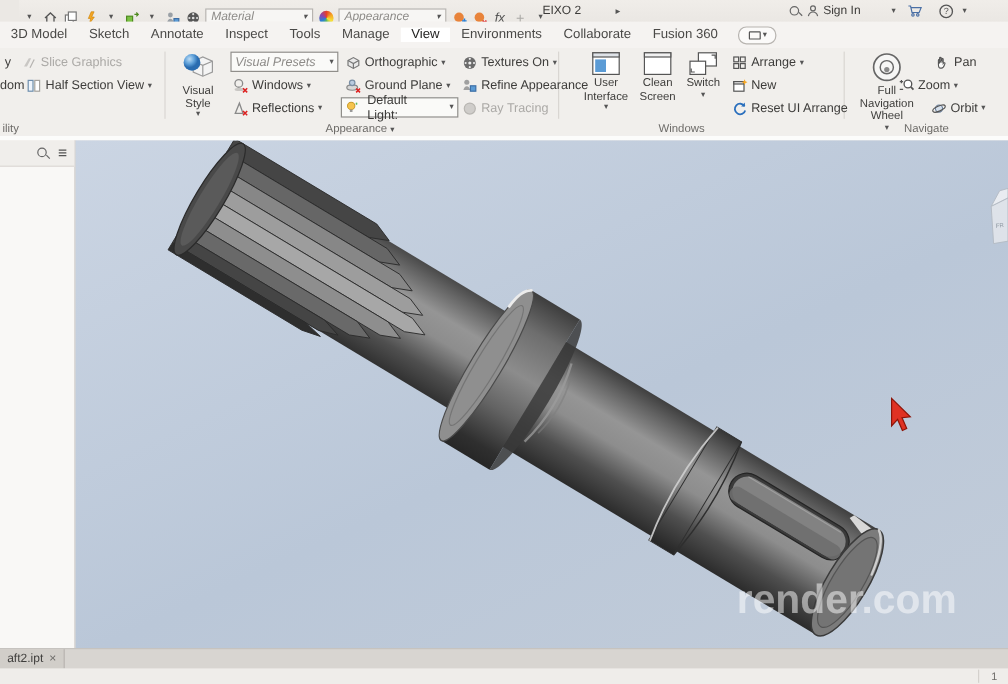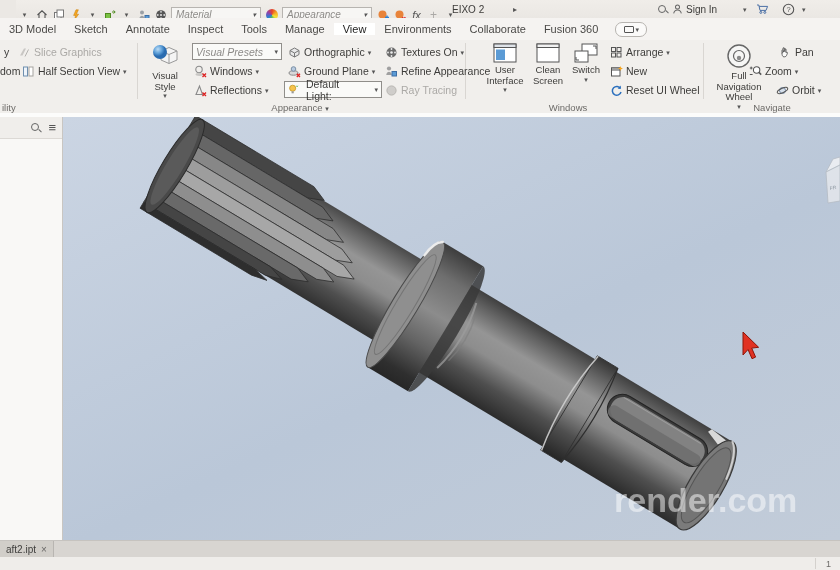--- a/index.html
+++ b/index.html
@@ -358,21 +358,21 @@
           <rect x="1.5" y="3" width="8.5" height="2" fill="#e8e8e8" stroke="#555"></rect>
         <path d="M10.5 1l.7 1.8L13 3.5l-1.8.7-.7 1.8-.7-1.8L8 3.5l1.8-.7z" fill="#f5a623"></path>
         </svg>
       <span>New</span>
     </div>
     <div class="sb" style="left:610px;top:42px">
       <svg class="i13" viewBox="0 0 13 13">
         <path d="M10.5 4.5A4.4 4.4 0 1 0 11 8" fill="none" stroke="#2a6fbd" stroke-width="1.5"></path>
         <path d="M10.8 1.5v3.2H7.6z" fill="#2a6fbd"></path>
         </svg>
-      <span>Reset UI Wheel</span>
+      <span>Reset UI Arrange</span>
     </div>
     <div class="plabel" style="left:508px;width:120px">Windows</div>
 
     <div class="bb" style="left:710px;width:58px">
       <svg width="26" height="26" viewBox="0 0 26 26">
         <circle cx="13" cy="13" r="11" fill="#f6f6f5" stroke="#666" stroke-width="1.4"></circle>
         <circle cx="13" cy="13" r="5.5" fill="none" stroke="#666" stroke-width="1.2"></circle>
         <circle cx="13" cy="15" r="2.2" fill="#8a8a8a"></circle>
         </svg>
       <span class="lbl">Full Navigation Wheel</span>

